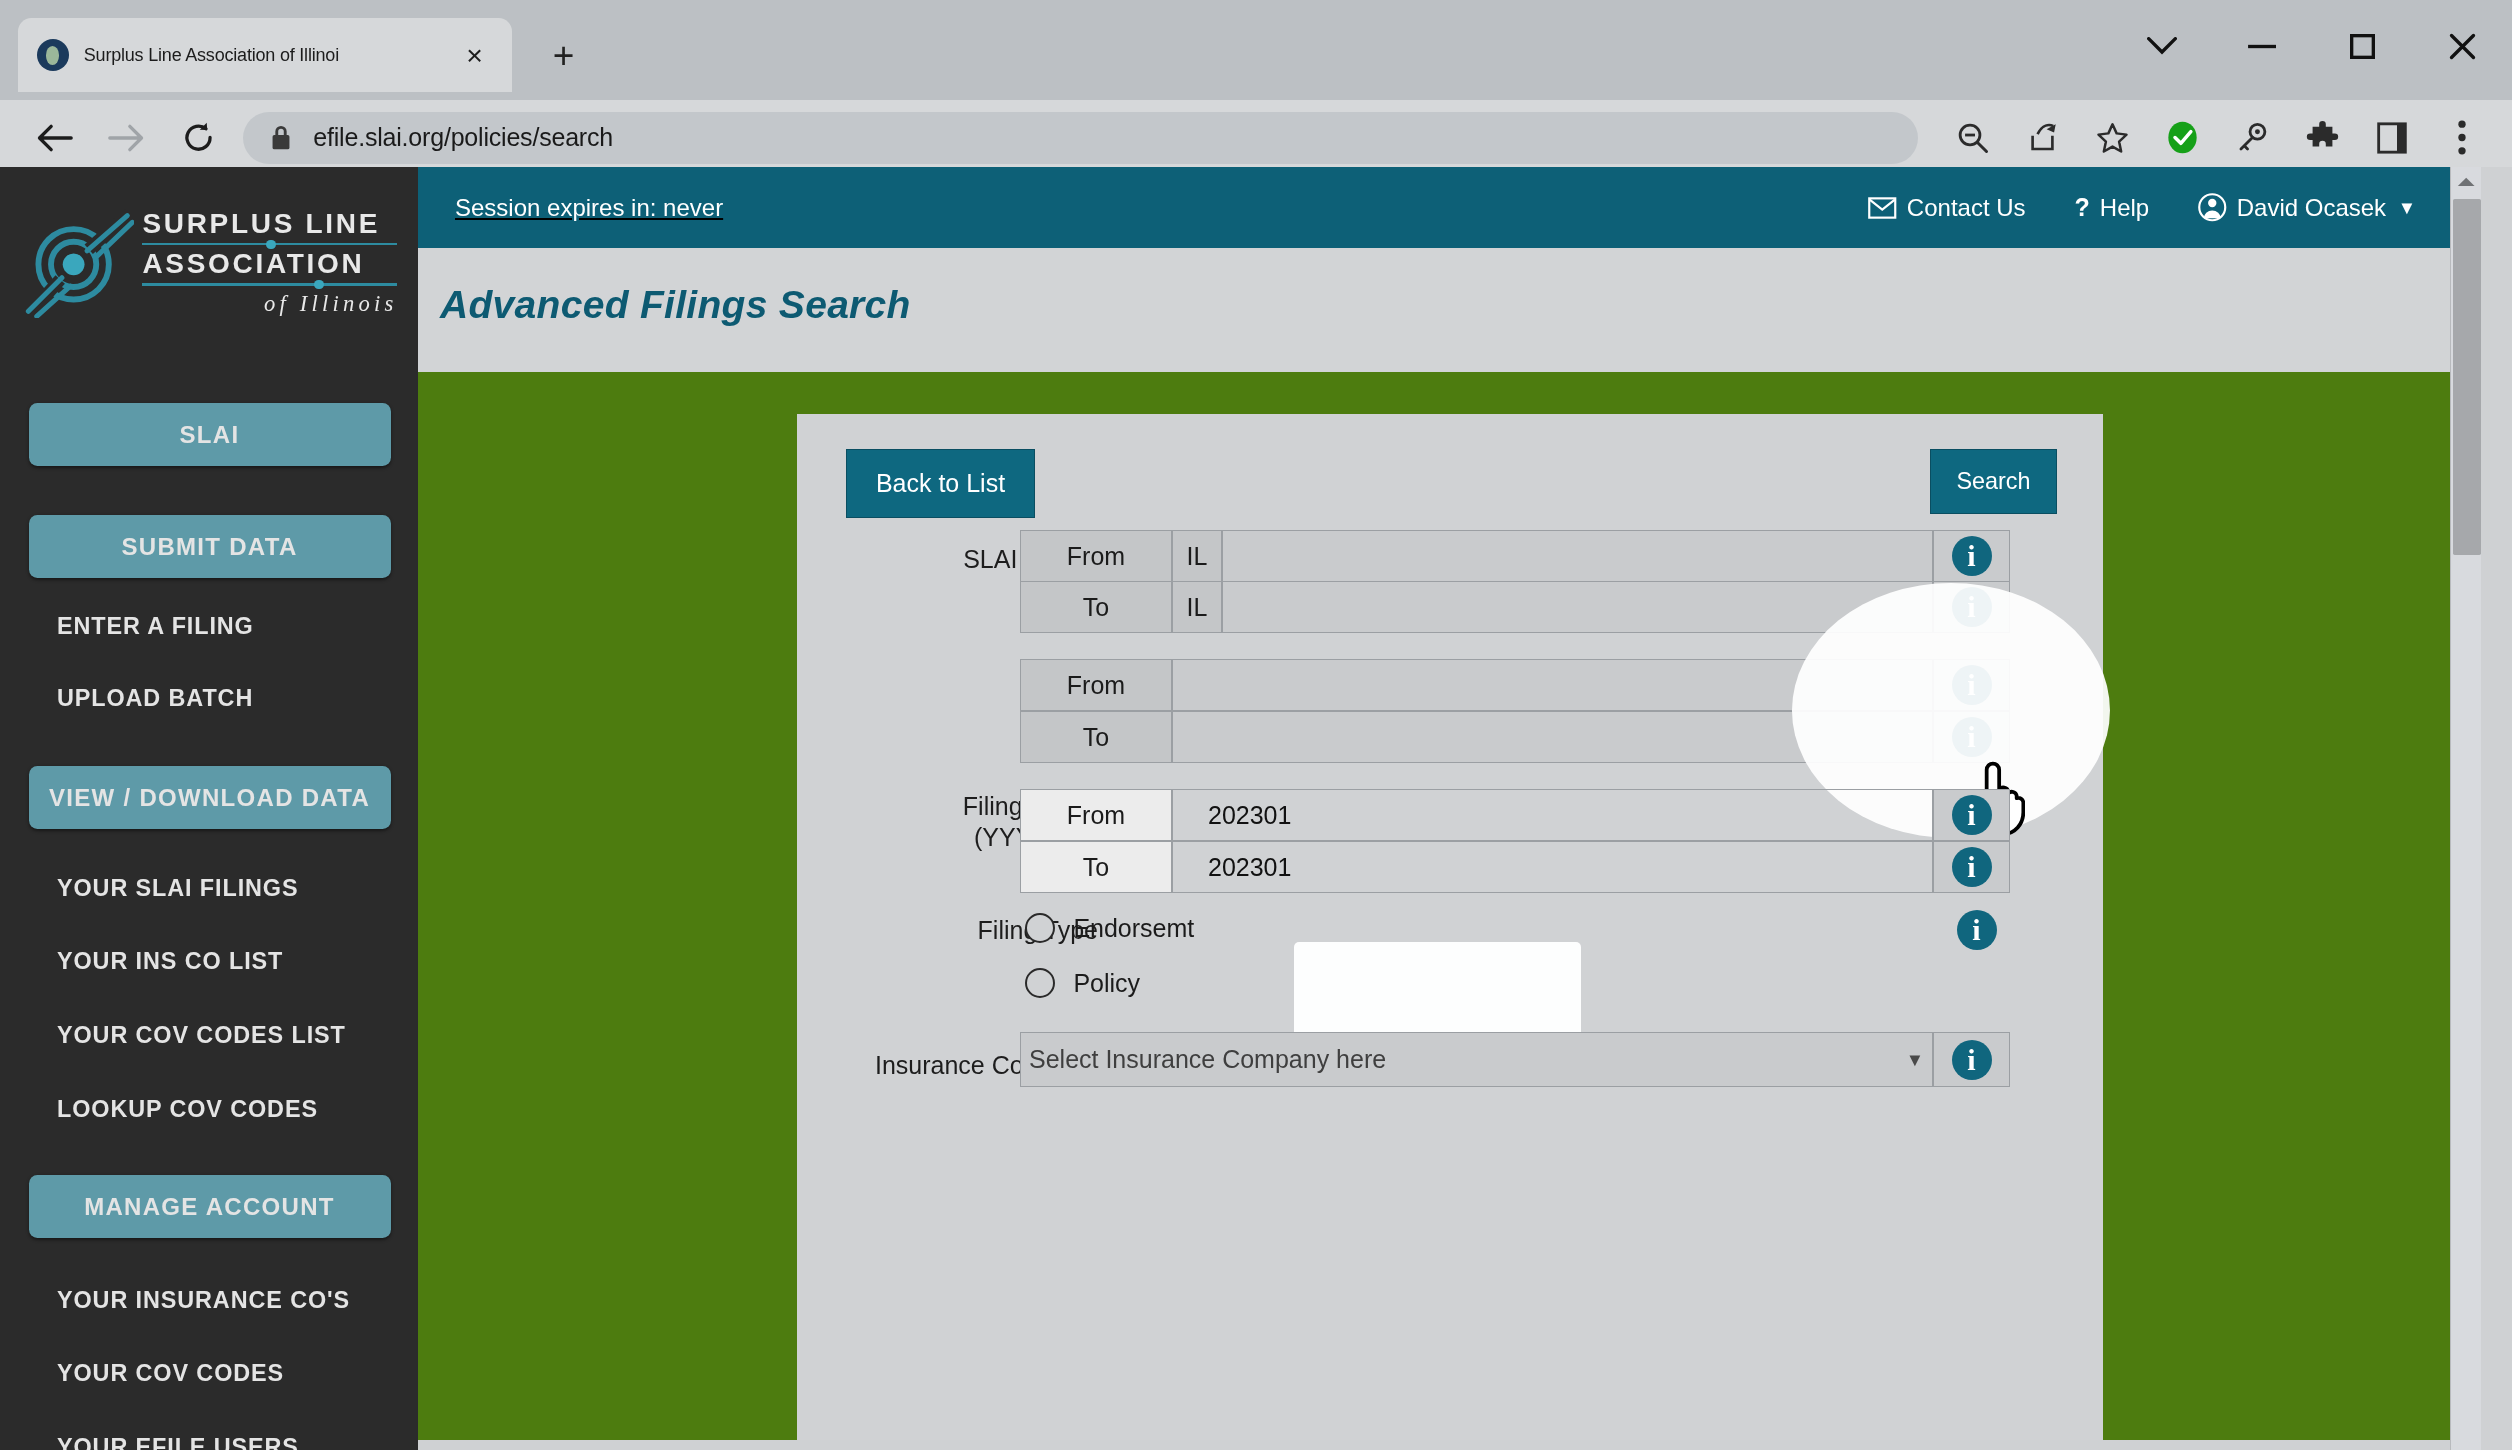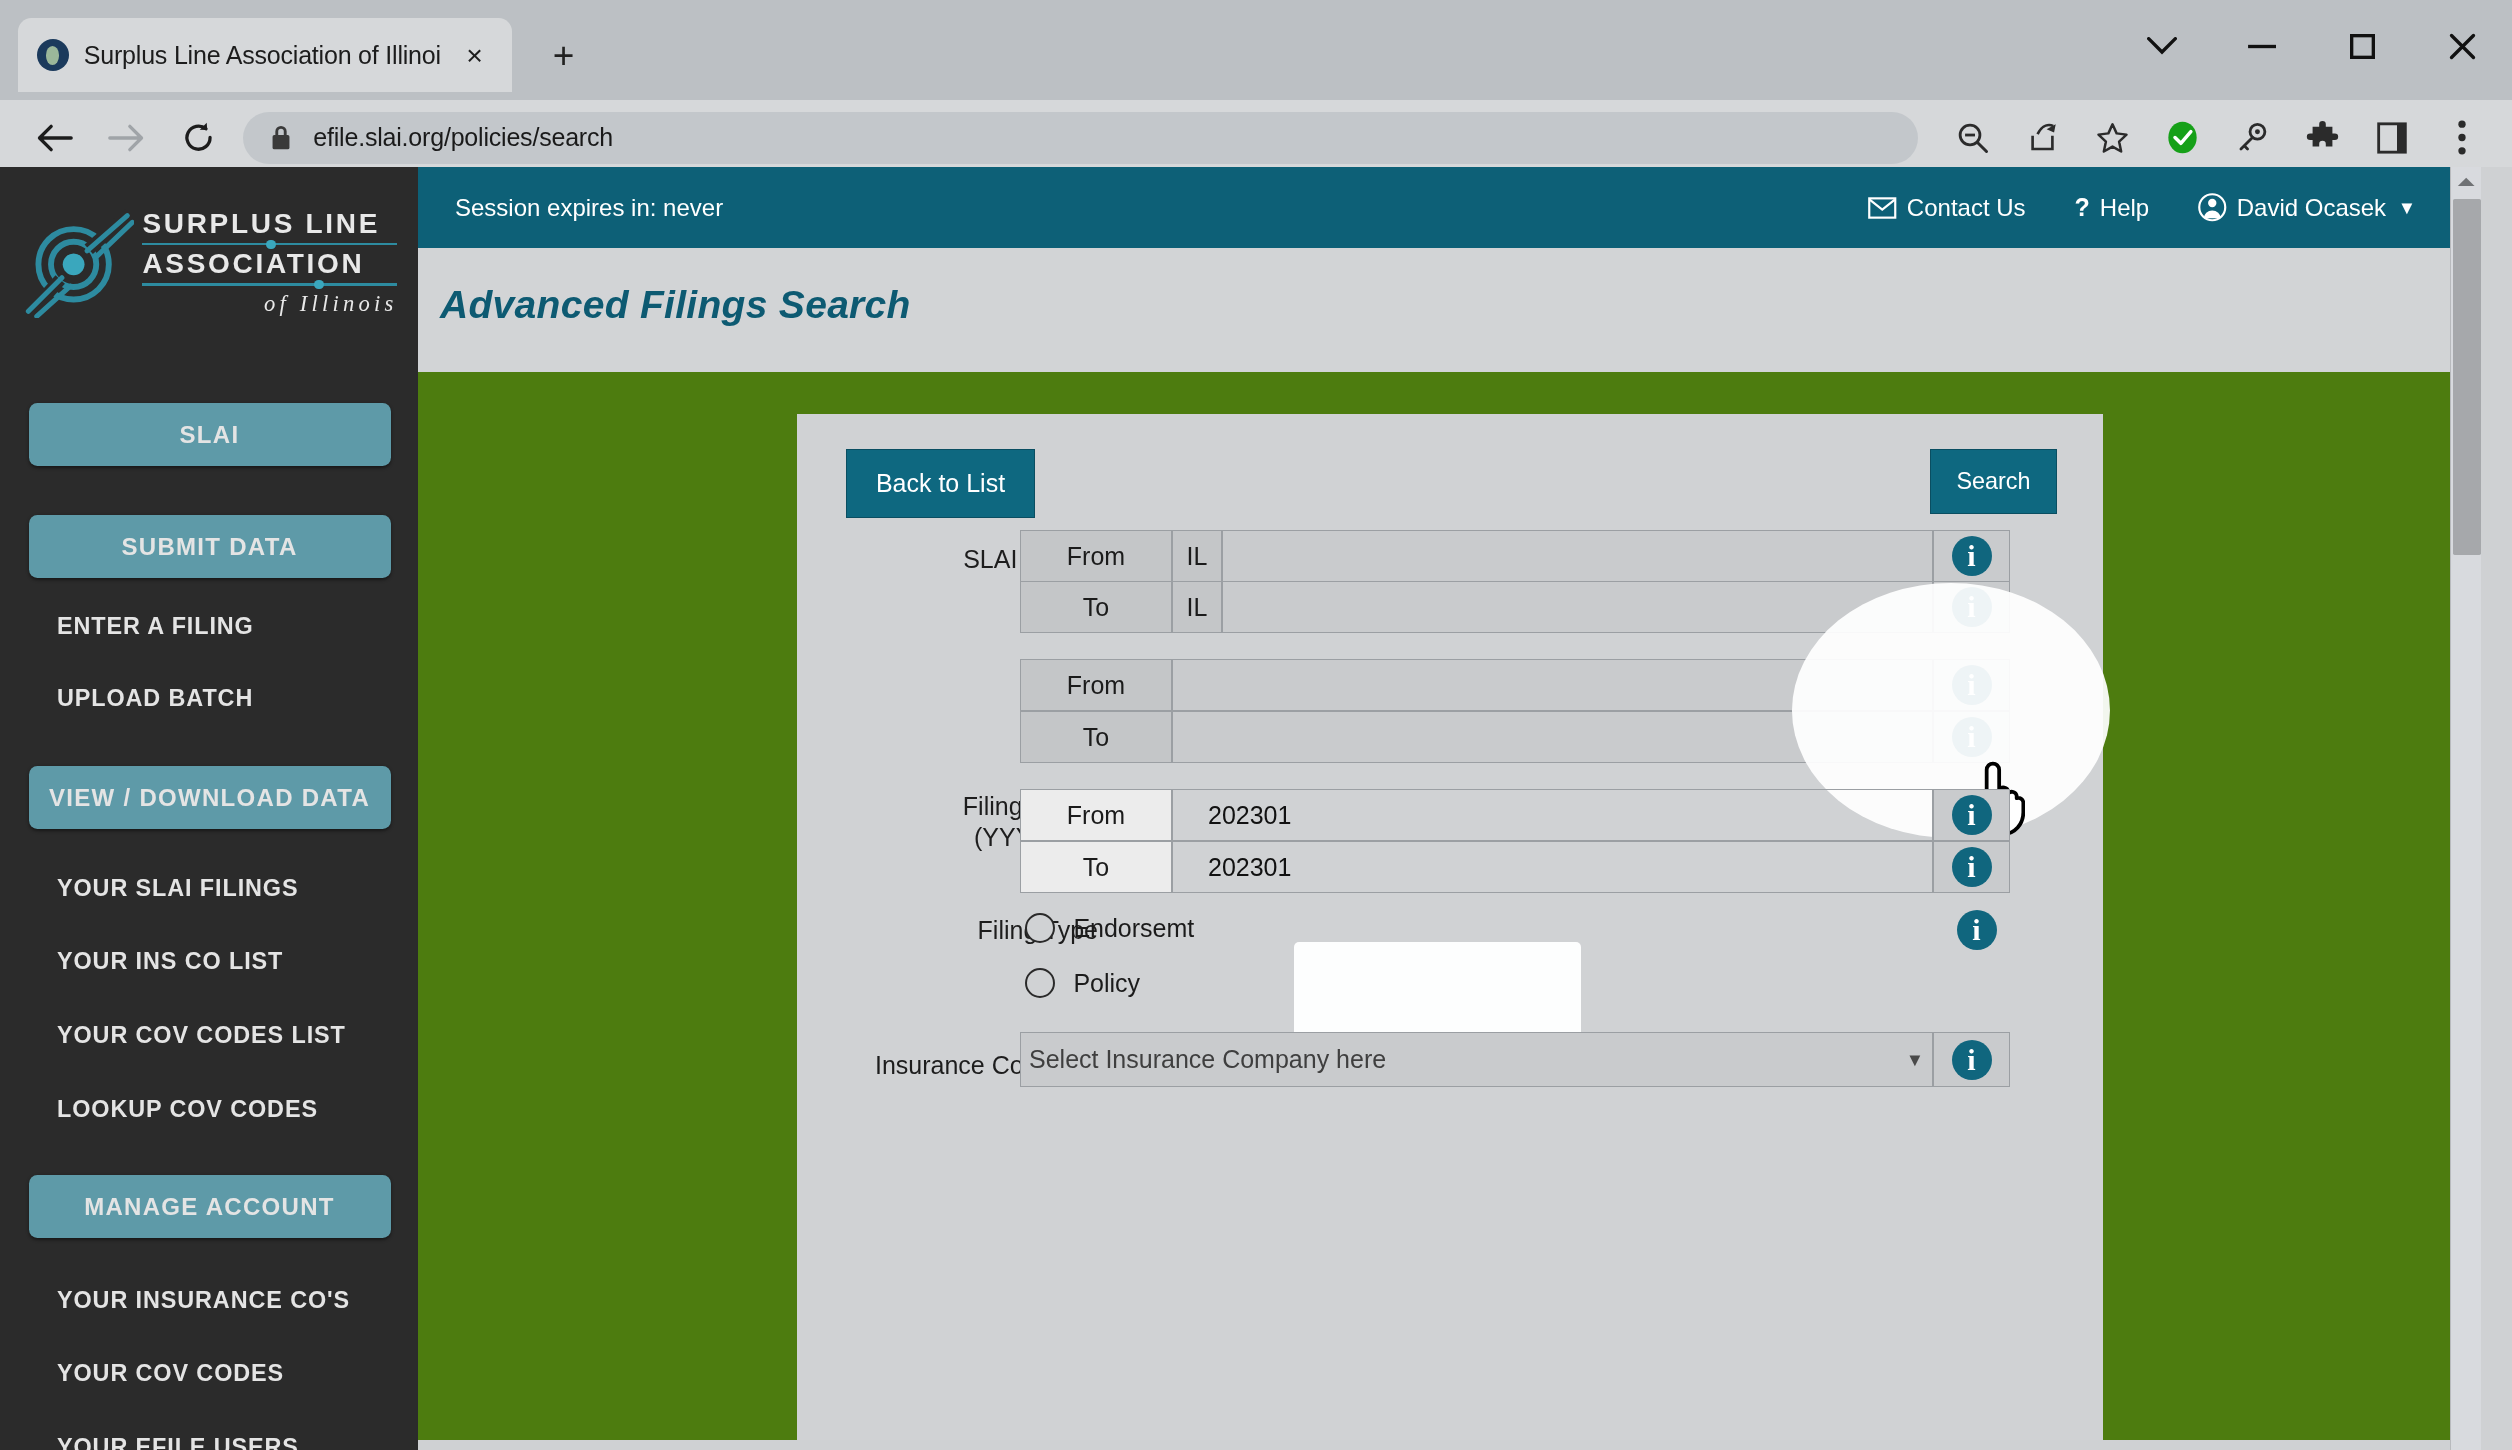--- a/index.html
+++ b/index.html
@@ -27,21 +27,21 @@
     width: 32px; height: 32px; flex: 0 0 32px; margin-right: 15px;
     border-radius: 50%;
     background: #1b3a5c;
     display: flex; align-items: center; justify-content: center;
   }
   .tab-favicon i {
     display:block; width: 13.4px; height: 18.4px; border-radius: 50%;
     background: #9bb79a;
   }
   .tab-title {
-    flex: 1 1 auto; font-size: 25px; color: #1c1c1c;
+    flex: 1 1 auto; font-size: 18px; color: #1c1c1c;
     white-space: nowrap; overflow: hidden; letter-spacing: -0.2px;
   }
   .tab-close {
     width: 39px; height: 39px; flex: 0 0 39px;
     display:flex; align-items:center; justify-content:center;
     font-size: 28.5px; color: #1c1c1c; line-height: 1;
   }
   .newtab {
     position: absolute; left: 540px; top: 32px;
     width: 47px; height: 47px;
@@ -112,21 +112,21 @@
   .navlink {
     position: absolute; left: 57px; width: 352px; height: 39px;
     color: #e4e4e4; font-size: 23.4px; font-weight: bold; letter-spacing: 0.9px;
     display: flex; align-items: center;
   }
 
   
   .main { position: absolute; left: 418px; top: 0; width: 2063px; height: 1283px; }
   .topbar {
     position: absolute; left: 0; top: 0; width: 2063px; height: 81px;
-    background: #0d6077; display: flex; align-items: center;
+    background: #0d6077; display: flex; align-items: center; text-decoration: underline;
   }
   .session { margin-left: 37px; color: #ffffff; font-size: 24px; }
   .topright { position: absolute; right: 0; top: 0; height: 81px; display: flex; align-items: center; }
   .topitem {
     display: flex; align-items: center; color: #ffffff; font-size: 24px;
     margin-right: 49px; white-space: nowrap;
   }
   .topitem .ic { margin-right: 10px; display:flex; align-items:center; }
 
   .titlebar {

